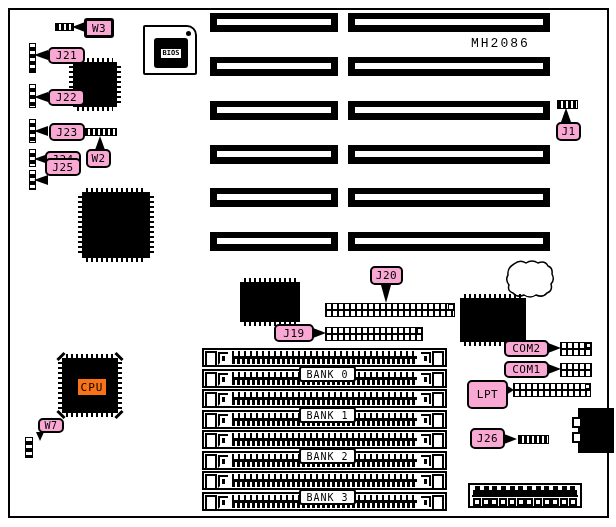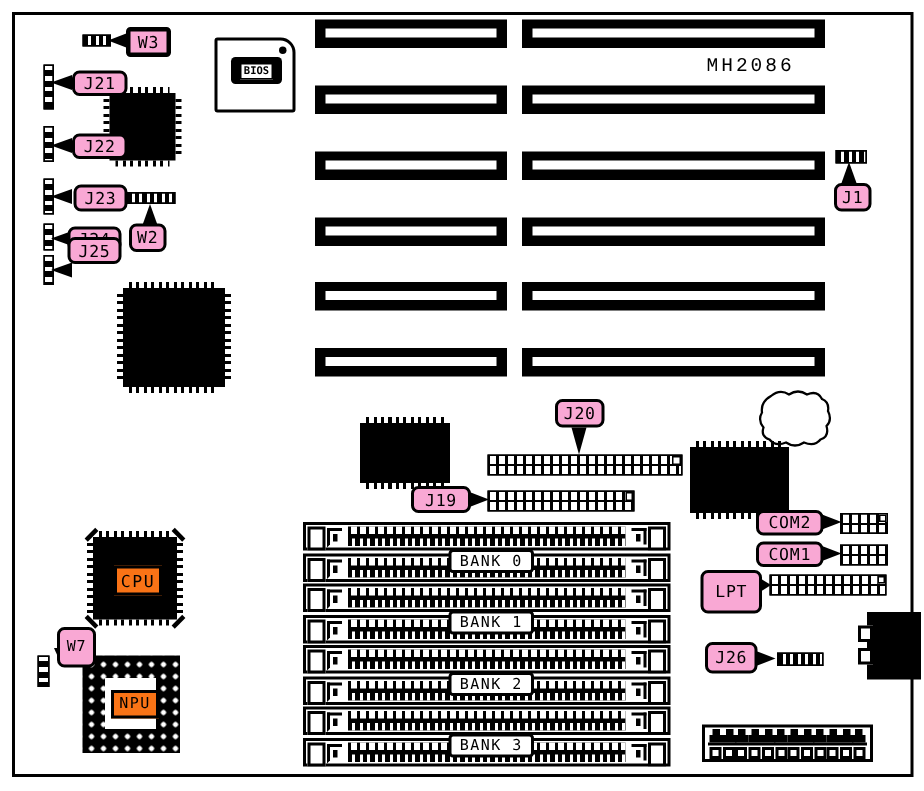--- a/index.html
+++ b/index.html
@@ -39,21 +39,21 @@
 
   
   .hdr{border:1px solid #000;background-color:#000;
        background-image:linear-gradient(180deg,rgba(0,0,0,0) 0 45%,#000 45% 58%,rgba(0,0,0,0) 58% 100%),
                         repeating-linear-gradient(90deg,rgba(0,0,0,0) 0 1px,#fff 1px 5px,rgba(0,0,0,0) 5px 6px);}
   .cap{background:#fff;border:1px solid #000;z-index:2;}
 
   
   .bios-socket{border:2px solid #000;border-radius:2px 10px 2px 2px;background:#fff;}
   .bios-dot{right:4px;top:4px;width:5px;height:5px;border-radius:50%;background:#000;}
-  .bios-chip{left:9px;top:11px;width:34px;height:18px;background:#000;border-radius:3px;
+  .bios-chip{left:9px;top:11px;width:34px;height:30px;background:#000;border-radius:3px;
              display:flex;align-items:center;justify-content:center;}
   .bios-lbl{background:#fff;border:1px solid #000;font-size:7px;line-height:1;padding:1px 2px;font-weight:bold;}
 
   
   .cpu-lbl,.npu-lbl{position:absolute;background:#f97316;border:2px solid #000;font-size:11px;
         letter-spacing:1px;display:flex;align-items:center;justify-content:center;z-index:3;text-align:right;}
   .npu{background-color:#000;background-image:radial-gradient(circle,#fff 1.6px,rgba(0,0,0,0) 1.9px);
        background-size:8px 8px;background-position:2px 2px;}
   .npu-inner{left:15px;top:15px;width:34px;height:34px;background:#fff;}
 
@@ -171,24 +171,20 @@
       <div class="tk tk-b"></div>
       <div class="tk tk-l"></div>
       <div class="tk tk-r"></div>
     <div class="cnr" style="left:-6px;top:-3px;transform:rotate(-45deg);"></div>
     <div class="cnr" style="right:-6px;top:-3px;transform:rotate(45deg);"></div>
     <div class="cnr" style="left:-6px;bottom:-3px;transform:rotate(45deg);"></div>
     <div class="cnr" style="right:-6px;bottom:-3px;transform:rotate(-45deg);"></div>
     <div class="cpu-lbl" style="left:14px;top:19px;width:28px;height:16px;">CPU</div>
   </div>
 
-  <div class="abs npu" style="left:55px;top:437px;width:65px;height:65px;">
-    <div class="abs npu-inner"></div>
-    <div class="npu-lbl" style="left:19px;top:23px;width:28px;height:15px;font-size:10px;">NPU</div>
-  </div>
 
   <div class="abs simm" style="top:348px;">
       <div class="eb" style="left:1px;"></div>
       <div class="hk hk-l"></div>
       <div class="pins"></div>
       <div class="hk hk-r"></div>
       <div class="eb" style="right:1px;"></div>
     </div>
   <div class="abs simm" style="top:369px;">
       <div class="eb" style="left:1px;"></div>
@@ -325,14 +321,14 @@
   <div class="abs callout" style="left:45px;top:151px;width:36px;height:17px;">J24</div>
   <div class="abs callout" style="left:45px;top:158px;width:36px;height:18px;">J25</div>
   <div class="abs callout" style="left:86px;top:149px;width:25px;height:19px;">W2</div>
   <div class="abs callout" style="left:556px;top:122px;width:25px;height:19px;">J1</div>
   <div class="abs callout" style="left:370px;top:266px;width:33px;height:19px;">J20</div>
   <div class="abs callout" style="left:274px;top:324px;width:40px;height:18px;">J19</div>
   <div class="abs callout" style="left:504px;top:340px;width:45px;height:17px;">COM2</div>
   <div class="abs callout" style="left:504px;top:361px;width:45px;height:17px;">COM1</div>
   <div class="abs callout" style="left:467px;top:380px;width:41px;height:29px;">LPT</div>
   <div class="abs callout" style="left:470px;top:428px;width:35px;height:21px;">J26</div>
-  <div class="abs callout" style="left:38px;top:418px;width:26px;height:27px;font-size:10px;">W7</div>
+  <div class="abs callout" style="left:38px;top:418px;width:26px;height:15px;font-size:10px;">W7</div>
 </div>
 
 </body></html>

